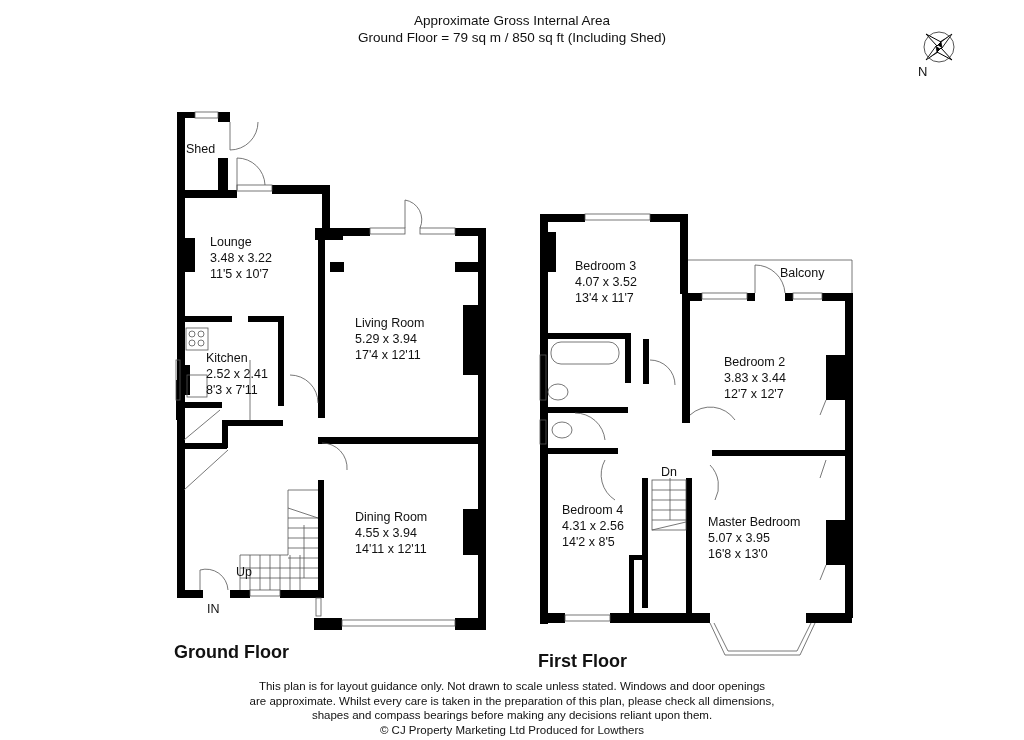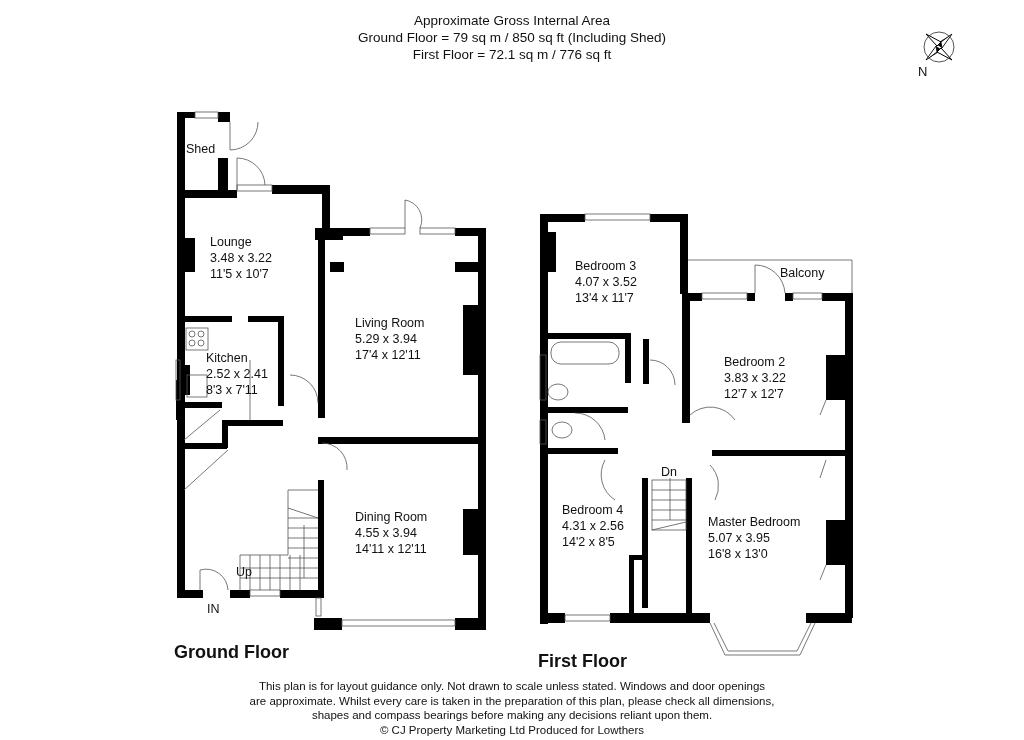--- a/index.html
+++ b/index.html
@@ -15,21 +15,20 @@
             font-size:11.5px; line-height:14.5px; }
   .footer div { white-space:nowrap;text-align:center; }
   .compass-n { position:absolute; left:918px; top:64px; font-size:13px; }
 </style>
 </head>
 <body>
 
 <div class="hdr">
   <div>Approximate Gross Internal Area</div>
   <div>Ground Floor = 79 sq m / 850 sq ft (Including Shed)</div>
-  <div>First Floor = 72.1 sq m / 776 sq ft</div>
 </div>
 
 <svg class="plan" width="1024" height="740" viewBox="0 0 1024 740">
 
   <g>
     <circle cx="939" cy="47" r="15" fill="none" stroke="#555" stroke-width="1"></circle>
     <polygon points="952,34 942,48 936,44" fill="#000"></polygon>
     <polygon points="926,60 936,46 942,50" fill="#000"></polygon>
     <polygon points="926,34 941,42 937,46" fill="#fff" stroke="#000" stroke-width="1"></polygon>
     <polygon points="952,60 937,52 941,48" fill="#fff" stroke="#000" stroke-width="1"></polygon>
@@ -219,21 +218,21 @@
 <div class="lbl" style="left:575px;top:258px;width:80px;">
   <div>Bedroom 3</div>
   <div>4.07 x 3.52</div>
   <div>13'4 x 11'7</div>
 </div>
 <div class="lbl" style="left:780px;top:265px;">
   <div>Balcony</div>
 </div>
 <div class="lbl" style="left:724px;top:354px;width:80px;">
   <div>Bedroom 2</div>
-  <div>3.83 x 3.22</div>
+  <div>3.83 x 3.44</div>
   <div>12'7 x 12'7</div>
 </div>
 <div class="lbl" style="left:562px;top:502px;width:80px;">
   <div>Bedroom 4</div>
   <div>4.31 x 2.56</div>
   <div>14'2 x 8'5</div>
 </div>
 <div class="lbl" style="left:708px;top:514px;width:112px;">
   <div>Master Bedroom</div>
   <div>5.07 x 3.95</div>

